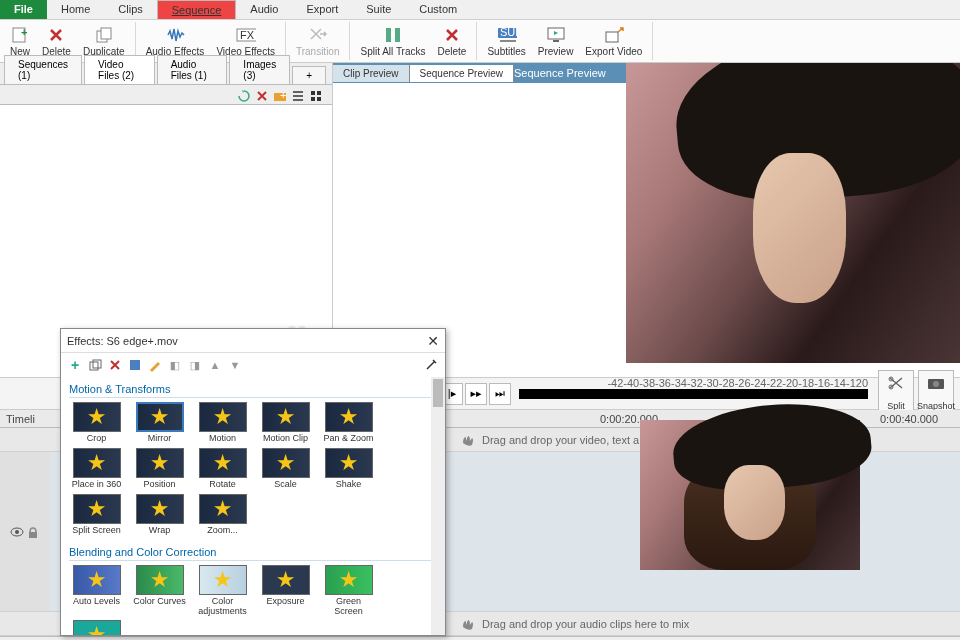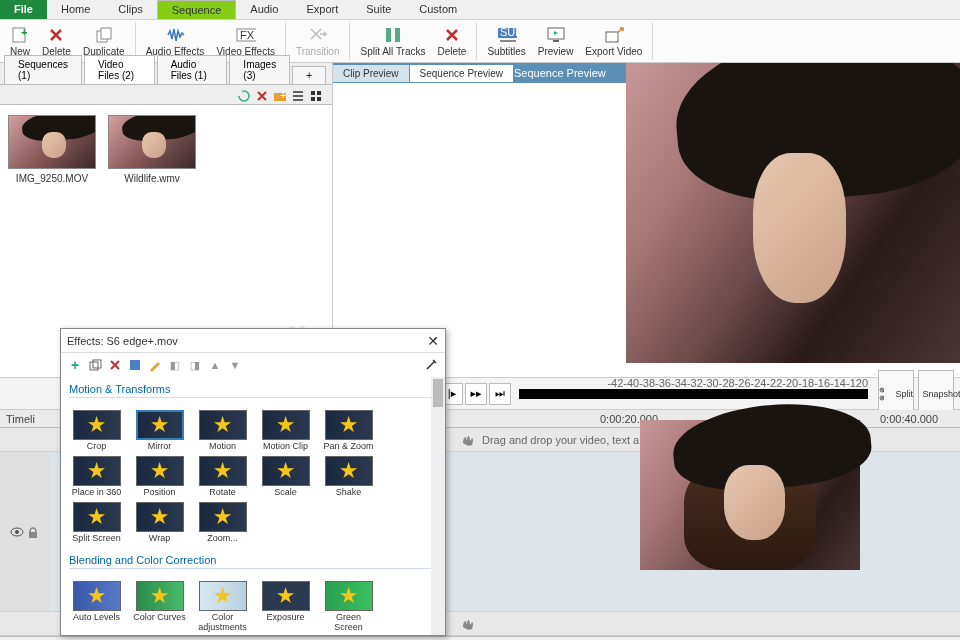--- a/index.html
+++ b/index.html
@@ -2,21 +2,21 @@
 <html><head>
 <meta charset="utf-8">
 <style>
 * { margin: 0; padding: 0; box-sizing: border-box; font-family: "Segoe UI", Tahoma, sans-serif; font-size: 11px; }
 body { background: #fff; width: 960px; height: 640px; overflow: hidden; }
 
 
 .menubar { display: flex; height: 20px; background: #f0f0f0; border-bottom: 1px solid #d0d0d0; }
 .menubar div { padding: 3px 14px; cursor: pointer; color: #333; }
 .menubar .file { background: #1d8a3d; color: #fff; font-weight: bold; }
-.menubar .active { background: #84cc16; border: 1px solid #bbb; border-bottom: none; }
+.menubar .active { background: #ef4444; border: 1px solid #bbb; border-bottom: none; text-decoration: underline; }
 
 
 .ribbon { display: flex; height: 43px; background: #fbfbfb; border-bottom: 1px solid #ccc; padding: 2px 0; }
 .ribbon-group { display: flex; border-right: 1px solid #d8d8d8; padding: 0 4px; }
 .ribbon-btn { display: flex; flex-direction: column; align-items: center; justify-content: center; padding: 0 6px; gap: 1px; cursor: pointer; }
 .ribbon-btn .ic { width: 20px; height: 20px; display: flex; align-items: center; justify-content: center; }
 .ribbon-btn span.lbl { font-size: 10px; color: #333; white-space: nowrap; }
 .ribbon-btn.disabled span.lbl { color: #aaa; }
 
 
@@ -43,21 +43,21 @@
 
 .preview-canvas { flex: 1; background: linear-gradient(125deg,#c89898 0%,#a87878 25%,#6b4a4a 50%,#2a1a1a 70%,#4a3535 100%); position: relative; overflow: hidden; }
 
 
 .player-bar { height: 33px; background: #f4f4f4; display: flex; align-items: center; padding: 0 6px; gap: 2px; border-top: 1px solid #ccc; border-bottom: 1px solid #ccc; position: relative; }
 .time-label { position: absolute; top: -15px; left: 390px; font-size: 10px; color: #444; background: #fff; padding: 1px 3px; }
 .pbtn { width: 22px; height: 22px; border: 1px solid #bbb; background: #fff; display: flex; align-items: center; justify-content: center; cursor: pointer; }
 .pbtn.play { width: 26px; height: 26px; }
 .db-bar { flex: 1; height: 10px; background: #000; margin: 0 6px; position: relative; }
 .db-ticks { position: absolute; top: -12px; right: 0; display: flex; font-size: 8px; color: #666; }
-.side-tool { display: flex; flex-direction: row; align-items: center; width: 36px; height: 48px; border: 1px solid #bbb; background: #f8f8f8; justify-content: center; cursor: pointer; gap: 11px; margin-left: 2px; }
+.side-tool { display: flex; flex-direction: column; align-items: center; width: 36px; height: 48px; border: 1px solid #bbb; background: #f8f8f8; justify-content: center; cursor: pointer; gap: 11px; margin-left: 2px; }
 .side-tool .lbl { font-size: 9px; color: #333; }
 
 
 .timeline-ruler { height: 18px; background: #eaeaea; border-bottom: 1px solid #bbb; display: flex; align-items: center; position: relative; font-size: 9px; color: #444; }
 .ruler-lbl { position: absolute; }
 .timeline-area { position: relative; background: #f0f0f0; }
 .tl-row { height: 24px; border-bottom: 1px solid #d0d0d0; display: flex; align-items: center; padding-left: 460px; font-size: 10px; color: #666; background: #e8e8e8; }
 .tl-row.big { height: 160px; background: #dde5eb; position: relative; }
 .tl-head { position: absolute; left: 0; top: 0; bottom: 0; width: 50px; background: #e0e0e0; display: flex; align-items: center; justify-content: center; gap: 2px; }
 .timeline-clip { position: absolute; left: 640px; top: 420px; width: 220px; height: 150px; background: linear-gradient(125deg,#c89898 0%,#a87878 25%,#6b4a4a 55%,#2a1a1a 75%,#4a3535 100%); z-index: 2; }
@@ -65,21 +65,21 @@
 
 .bottom-bar { height: 24px; background: #eee; border-top: 1px solid #bbb; display: flex; align-items: center; padding: 0 6px; gap: 4px; }
 .bot-btn { width: 22px; height: 18px; border: 1px solid #bbb; background: #f8f8f8; display: flex; align-items: center; justify-content: center; cursor: pointer; font-size: 9px; }
 
 
 .effects-panel { position: absolute; left: 60px; top: 328px; width: 386px; height: 308px; background: #fff; border: 1px solid #888; box-shadow: 2px 2px 6px rgba(0,0,0,0.3); z-index: 50; display: flex; flex-direction: column; }
 .fx-title { height: 24px; display: flex; align-items: center; padding: 0 6px; font-size: 11px; color: #333; border-bottom: 1px solid #ddd; }
 .fx-title .close { margin-left: auto; cursor: pointer; font-size: 14px; }
 .fx-toolbar { height: 24px; display: flex; align-items: center; gap: 4px; padding: 0 6px; }
 .fx-body { flex: 1; overflow: hidden; padding: 2px 8px; position: relative; }
-.fx-section { color: #0066aa; font-size: 11px; padding: 4px 0 2px; border-bottom: 1px solid #cde; margin-bottom: 12px; }
+.fx-section { color: #0066aa; font-size: 11px; padding: 4px 0 2px; border-bottom: 1px solid #cde; margin-bottom: 4px; }
 .fx-grid { display: flex; flex-wrap: wrap; gap: 4px 8px; margin-bottom: 6px; }
 .fx-item { display: flex; flex-direction: column; align-items: center; width: 55px; gap: 2px; cursor: pointer; }
 .fx-item .thumb { width: 48px; height: 30px; background: linear-gradient(90deg,#1a2840 0%,#2a3850 100%); border: 1px solid #666; position: relative; display: flex; align-items: center; justify-content: center; }
 .fx-item .thumb.sel { border: 2px solid #3a7abd; }
 .fx-item .star { color: #f5c518; font-size: 22px; }
 .fx-item .lbl { font-size: 9px; color: #333; text-align: center; line-height: 1.1; }
 .fx-scroll { position: absolute; right: 0; top: 0; bottom: 0; width: 14px; background: #eee; }
 .fx-scroll .th { position: absolute; left: 2px; right: 2px; top: 2px; height: 28px; background: #bbb; }
 
 
@@ -250,42 +250,20 @@
             </svg>
           </div>
         <div class="mini-ic">
             <svg width="14" height="14">
               <rect x="2" y="2" width="4" height="4" fill="#333"></rect>
               <rect x="8" y="2" width="4" height="4" fill="#333"></rect>
               <rect x="2" y="8" width="4" height="4" fill="#333"></rect>
               <rect x="8" y="8" width="4" height="4" fill="#333"></rect>
             </svg>
           </div>
-      </div>
-    </div>
-    <div class="thumbs">
-      <div class="thumb">
-        <div class="img">
-            <div class="portrait">
-              <div class="hair"></div>
-              <div class="hat"></div>
-              <div class="face"></div>
-            </div>
-          </div>
-        <div class="lbl">IMG_9250.MOV</div>
-      </div>
-      <div class="thumb">
-        <div class="img">
-            <div class="portrait">
-              <div class="hair"></div>
-              <div class="hat"></div>
-              <div class="face"></div>
-            </div>
-          </div>
-        <div class="lbl">Wildlife.wmv</div>
       </div>
     </div>
     <div class="camera-watermark">
       <svg width="42" height="32">
           <rect x="2" y="8" width="24" height="18" fill="#ddd" rx="2"></rect>
           <path d="M26 14 L38 8 L38 26 L26 20 Z" fill="#ddd"></path>
           <circle cx="8" cy="5" r="4" fill="#ddd"></circle>
           <circle cx="18" cy="5" r="4" fill="#ddd"></circle>
         </svg>
     </div>
@@ -379,20 +357,21 @@
       <svg width="14" height="14">
           <rect x="3" y="7" width="8" height="6" fill="#888"></rect>
           <path d="M4 7 Q4 3 7 3 Q10 3 10 7" fill="none" stroke="#888" stroke-width="1.5"></path>
         </svg>
     </div>
   </div>
   <div class="tl-row">
     <svg width="16" height="14" style="margin-right:6px">
         <path d="M3 10 Q3 4 6 4 L6 8 L8 3 Q10 3 10 8 L12 5 Q14 6 12 12 Q8 14 3 10" fill="#888"></path>
       </svg>
+    <span>Drag and drop your audio clips here to mix</span>
   </div>
 </div>
 
 <div class="timeline-clip">
   <div class="portrait">
       <div class="hair"></div>
       <div class="hat"></div>
       <div class="face"></div>
     </div>
 </div>

